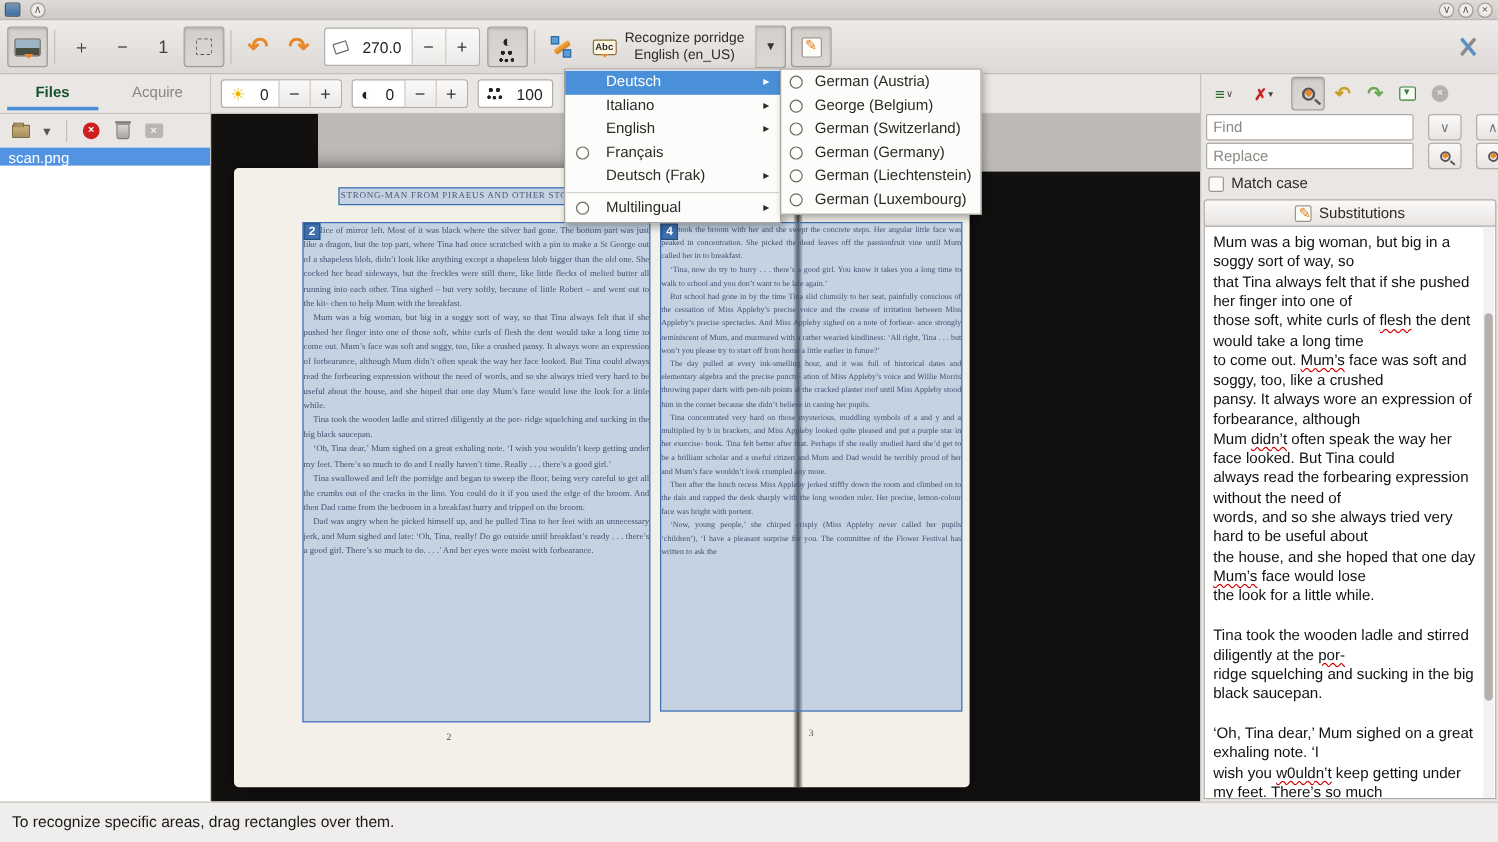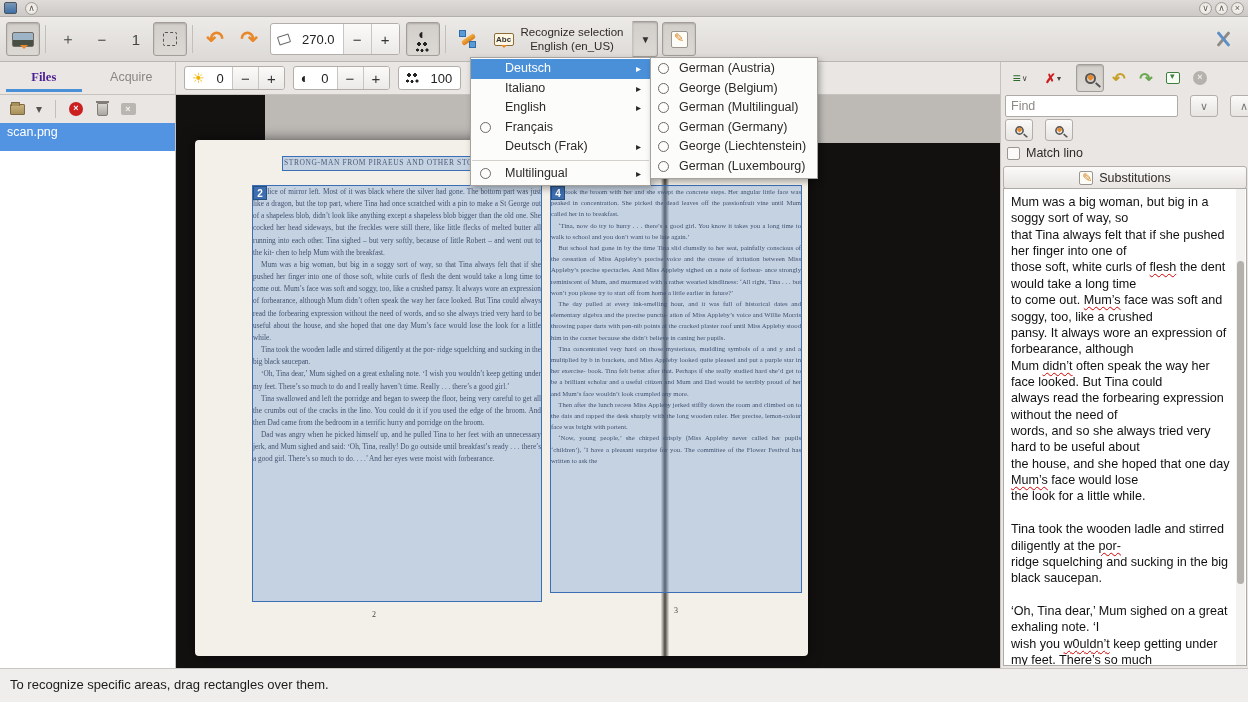--- a/index.html
+++ b/index.html
@@ -74,21 +74,21 @@
   .note-ic:after { content:"✎"; position:absolute; left:2px; top:-1px; font-size:12px; color:#d97c16; }
   .tools-ic { width:18px; height:18px; position:relative; }
   .tools-ic .t1 { position:absolute; left:8px; top:0; width:3px; height:18px; background:#8a8digit5; background:#8f8a84; transform:rotate(40deg); border-radius:1px;}
   .tools-ic .t2 { position:absolute; left:8px; top:0; width:3px; height:18px; background:#5b8fc6; transform:rotate(-40deg); border-radius:1px;}
 
   
   #tabs-area { position:absolute; left:0; top:62px; width:176px; height:33px;
     background:#e9e6e3; border-right:1px solid #c6c2be; border-bottom:1px solid #c6c2be;
     display:flex; }
   .ptab { flex:1; text-align:center; font-size:12.5px; line-height:30px; color:#8a8682; position:relative;}
-  .ptab.active { font-weight:bold; color:#4c1d95;font-family:Liberation Serif, serif; }
+  .ptab.active { font-weight:bold; color:#14532d; }
   .ptab.active:after { content:""; position:absolute; left:6px; right:6px; bottom:2px;
     height:3px; background:#4a90d9; }
   #imgbar { position:absolute; left:176px; top:62px; width:824px; height:33px;
     background:#e9e6e3; border-bottom:1px solid #c6c2be; display:flex;
     align-items:center; gap:8px; padding-left:8px; }
   #imgbar .spin { height:24px; }
   #imgbar .spin .sbtn { width:26px; }
 
   
   #leftpanel { position:absolute; left:0; top:95px; width:176px; height:573px;
@@ -102,21 +102,21 @@
     background:#a8905c; border:1px solid #7d6a42; border-bottom:none; border-radius:1px 1px 0 0;}
   .stop-ic { width:14px; height:14px; border-radius:50%; background:#cc1f1f; color:#fff;
     font-size:9px; line-height:13px; text-align:center; font-weight:bold;}
   .trash-ic { width:11px; height:13px; background:linear-gradient(#d9d6d2,#a9a5a0);
     border:1px solid #817c76; border-radius:1px 1px 2px 2px; position:relative;}
   .trash-ic:before{content:""; position:absolute; left:-2px; top:-3px; width:13px; height:2px;
     background:#817c76;}
   .back-ic { width:15px; height:12px; background:#b9b5b0; border-radius:2px; color:#f4f2f0;
     font-size:9px; line-height:12px; text-align:center; font-weight:bold;}
   #filelist { position:absolute; left:0; top:28px; width:175px; bottom:0; background:#fff; }
-  .filerow { height:28px; background:#5294e2; color:#fff; font-size:12.5px;
+  .filerow { height:15px; background:#5294e2; color:#fff; font-size:12.5px;
     line-height:19px; padding-left:7px; }
 
   
   #canvas { position:absolute; left:176px; top:95px; width:824px; height:573px;
     background:#131110; overflow:hidden; }
   #photo-band { position:absolute; left:89px; top:0; right:0; height:48px; background:#bdbab6; }
   #book { position:absolute; left:19px; top:45px; width:613px; height:516px;
     background:#f3f0e9; border-radius:4px; box-shadow:0 0 14px rgba(0,0,0,.6); }
   #spine { position:absolute; left:485px; top:45px; width:8px; height:516px;
     background:linear-gradient(90deg, rgba(0,0,0,.05), rgba(20,15,10,.75) 50%, rgba(0,0,0,.05)); }
@@ -250,21 +250,21 @@
   <div class="tbtn">
     <span class="wand-ic">
       <span class="sq1"></span>
         <span class="bar"></span>
         <span class="sq2"></span>
     </span>
   </div>
   <div id="recognize-btn">
     <span class="abc-ic">Abc</span>
     <span class="lbl">
-      <span>Recognize selection</span><br>
+      <span>Recognize porridge</span><br>
       <span>English (en_US)</span>
     </span>
   </div>
   <div id="recognize-arrow">
     <span>▼</span>
   </div>
   <div class="tbtn pressed" style="margin-left:4px">
     <span class="note-ic"></span>
   </div>
   <div style="margin-left:auto; margin-right:8px;" class="tbtn">
@@ -331,22 +331,22 @@
 <div id="canvas">
   <div id="photo-band"></div>
   <div id="book"></div>
   <div id="spine"></div>
   <div id="page-header">STRONG-MAN FROM PIRAEUS AND OTHER STORIES</div>
   <div id="page-left-text" class="page-text">
       <p class="noind">y a slice of mirror left. Most of it was black where the silver had gone. The bottom part was just like a dragon, but the top part, where Tina had once scratched with a pin to make a St George out of a shapeless blob, didn’t look like anything except a shapeless blob bigger than the old one. She cocked her head sideways, but the freckles were still there, like little flecks of melted butter all running into each other. Tina sighed – but very softly, because of little Robert – and went out to the kit- chen to help Mum with the breakfast.</p>
       <p>Mum was a big woman, but big in a soggy sort of way, so that Tina always felt that if she pushed her finger into one of those soft, white curls of flesh the dent would take a long time to come out. Mum’s face was soft and soggy, too, like a crushed pansy. It always wore an expression of forbearance, although Mum didn’t often speak the way her face looked. But Tina could always read the forbearing expression without the need of words, and so she always tried very hard to be useful about the house, and she hoped that one day Mum’s face would lose the look for a little while.</p>
       <p>Tina took the wooden ladle and stirred diligently at the por- ridge squelching and sucking in the big black saucepan.</p>
       <p>‘Oh, Tina dear,’ Mum sighed on a great exhaling note. ‘I wish you wouldn’t keep getting under my feet. There’s so much to do and I really haven’t time. Really . . . there’s a good girl.’</p>
-      <p>Tina swallowed and left the porridge and began to sweep the floor, being very careful to get all the crumbs out of the cracks in the lino. You could do it if you used the edge of the broom. And then Dad came from the bedroom in a terrific hurry and porridge on the broom.</p>
-      <p>Dad was angry when he picked himself up, and he pulled Tina to her feet with an unnecessary jerk, and Mum sighed and said: ‘Oh, Tina, really! Do go outside until breakfast’s ready . . . there’s a good girl. There’s so much to do. . . .’ And her eyes were moist with forbearance.</p>
+      <p>Tina swallowed and left the porridge and began to sweep the floor, being very careful to get all the crumbs out of the cracks in the lino. You could do it if you used the edge of the broom. And then Dad came from the bedroom in a breakfast hurry and tripped on the broom.</p>
+      <p>Dad was angry when he picked himself up, and he pulled Tina to her feet with an unnecessary jerk, and Mum sighed and late: ‘Oh, Tina, really! Do go outside until breakfast’s ready . . . there’s a good girl. There’s so much to do. . . .’ And her eyes were moist with forbearance.</p>
     </div>
   <div id="page-right-text" class="page-text">
       <p class="noind">Tina took the broom with her and she swept the concrete steps. Her angular little face was peaked in concentration. She picked the dead leaves off the passionfruit vine until Mum called her in to breakfast.</p>
       <p>‘Tina, now do try to hurry . . . there’s a good girl. You know it takes you a long time to walk to school and you don’t want to be late again.’</p>
       <p>But school had gone in by the time Tina slid clumsily to her seat, painfully conscious of the cessation of Miss Appleby’s precise voice and the crease of irritation between Miss Appleby’s precise spectacles. And Miss Appleby sighed on a note of forbear- ance strongly reminiscent of Mum, and murmured with a rather wearied kindliness: ‘All right, Tina . . . but won’t you please try to start off from home a little earlier in future?’</p>
       <p>The day pulled at every ink-smelling hour, and it was full of historical dates and elementary algebra and the precise punctu- ation of Miss Appleby’s voice and Willie Morris throwing paper darts with pen-nib points at the cracked plaster roof until Miss Appleby stood him in the corner because she didn’t believe in caning her pupils.</p>
       <p>Tina concentrated very hard on those mysterious, muddling symbols of a and y and a multiplied by b in brackets, and Miss Appleby looked quite pleased and put a purple star in her exercise- book. Tina felt better after that. Perhaps if she really studied hard she’d get to be a brilliant scholar and a useful citizen and Mum and Dad would be terribly proud of her and Mum’s face wouldn’t look crumpled any more.</p>
       <p>Then after the lunch recess Miss Appleby jerked stiffly down the room and climbed on to the dais and rapped the desk sharply with the long wooden ruler. Her precise, lemon-colour face was bright with portent.</p>
       <p>‘Now, young people,’ she chirped crisply (Miss Appleby never called her pupils ‘children’), ‘I have a pleasant surprise for you. The committee of the Flower Festival has written to ask the</p>
     </div>
@@ -392,34 +392,35 @@
   <div class="findrow">
     <input placeholder="Find" style="">
     <div class="fbtn">
       <span>∨</span>
     </div>
     <div class="fbtn">
       <span>∧</span>
     </div>
   </div>
   <div class="findrow">
+    <input placeholder="Replace" style="">
     <div class="fbtn">
       <span class="mag" style="transform:scale(.8)">
           <span class="pen"></span>
         </span>
     </div>
     <div class="fbtn">
       <span class="mag" style="transform:scale(.8)">
           <span class="pen"></span>
         </span>
     </div>
   </div>
   <div id="matchcase-row">
     <span class="cb"></span>
-    <span class="lbl">Match lino</span>
+    <span class="lbl">Match case</span>
   </div>
   <div id="subst-btn">
     <span class="note-ic" style="width:14px;height:14px"></span>
     <span>Substitutions</span>
   </div>
   <div id="output-area"><span>Mum was a big woman, but big in a soggy sort of way, so
 that Tina always felt that if she pushed her finger into one of
 those soft, white curls of </span><span class="miss">flesh</span><span> the dent would take a long time
 to come out. </span><span class="miss">Mum’s</span><span> face was soft and soggy, too, like a crushed
 pansy. It always wore an expression of forbearance, although
@@ -481,27 +482,27 @@
   <div class="mitem">
     <span class="radio"></span>
     <span>German (Austria)</span>
   </div>
   <div class="mitem">
     <span class="radio"></span>
     <span>George (Belgium)</span>
   </div>
   <div class="mitem">
     <span class="radio"></span>
-    <span>German (Multilingual)</span>
+    <span>German (Switzerland)</span>
   </div>
   <div class="mitem">
     <span class="radio"></span>
     <span>German (Germany)</span>
   </div>
   <div class="mitem">
     <span class="radio"></span>
-    <span>George (Liechtenstein)</span>
+    <span>German (Liechtenstein)</span>
   </div>
   <div class="mitem">
     <span class="radio"></span>
     <span>German (Luxembourg)</span>
   </div>
 </div>
 
 </body></html>

